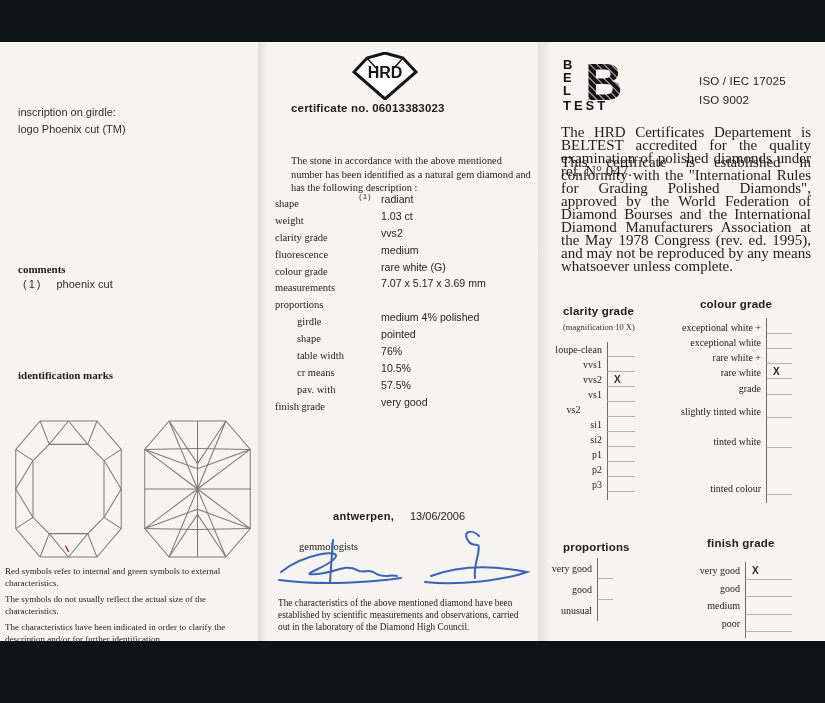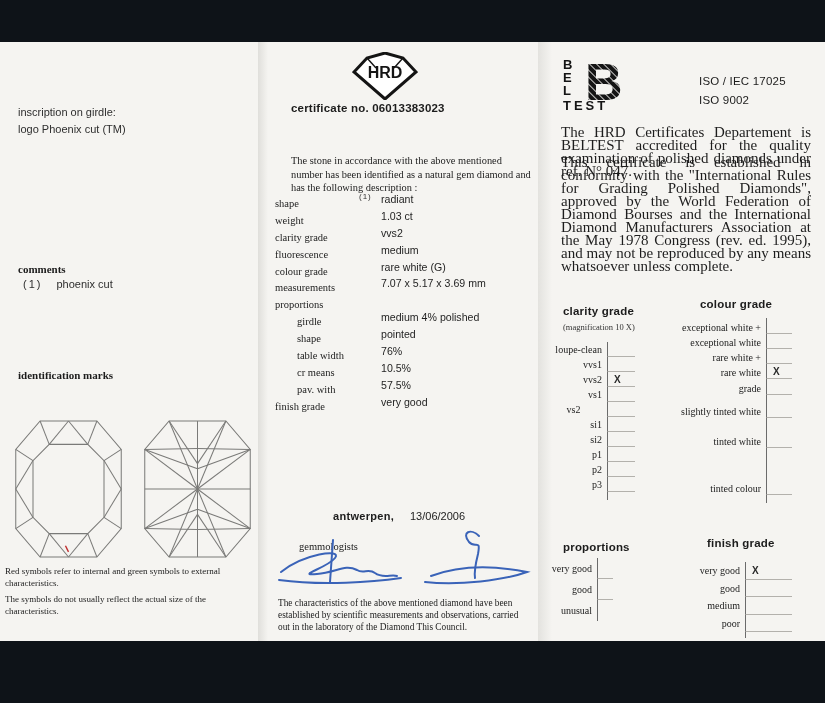--- a/index.html
+++ b/index.html
@@ -145,20 +145,21 @@
               <line x1="83" y1="3" x2="55" y2="45"></line>
             <line x1="27" y1="137" x2="55" y2="95"></line>
               <line x1="83" y1="137" x2="55" y2="95"></line>
           </g>
         </svg>
       </div>
 
       <div class="abs footnotes">
           <p>Red symbols refer to internal and green symbols to external characteristics.</p>
           <p>The symbols do not usually reflect the actual size of the characteristics.</p>
+          <p>The characteristics have been indicated in order to clarify the description and/or for further identification.</p>
         </div>
     </div>
 
     <div class="panel panel-mid">
       <svg class="abs hrd-logo" width="66" height="48" viewBox="0 0 66 48">
         <polygon points="33,1 51,6 64,20 33,47 2,20 15,6" fill="#fff" stroke="#141414" stroke-width="3"></polygon>
         <line x1="15" y1="6" x2="24" y2="16" stroke="#141414" stroke-width="1.4"></line>
         <line x1="51" y1="6" x2="42" y2="16" stroke="#141414" stroke-width="1.4"></line>
         <text x="33" y="26" text-anchor="middle" font-family="Liberation Sans,sans-serif" font-size="16" font-weight="bold" fill="#141414">HRD</text>
       </svg>
@@ -189,21 +190,21 @@
       <svg class="abs signatures" width="260" height="100" viewBox="0 0 260 100">
         <g fill="none" stroke="var(--signature-ink)" stroke-width="2" stroke-linecap="round">
           <path d="M8 44 C 30 26, 70 20, 62 30 C 54 40, 22 48, 44 46 C 64 44, 72 36, 84 42 C 90 46, 96 40, 102 45 C 110 51, 118 46, 124 48"></path>
           <path d="M6 52 C 50 58, 100 54, 128 50"></path>
           <path d="M60 12 L 57 54"></path>
           <path d="M206 8 C 198 0, 188 4, 196 14 C 202 21, 208 10, 205 26 C 202 38, 201 44, 202 50"></path>
           <path d="M158 48 C 190 36, 224 38, 254 44 C 232 52, 186 58, 152 54"></path>
         </g>
       </svg>
 
-      <div class="abs mid-footer">The characteristics of the above mentioned diamond have been established by scientific measurements and observations, carried out in the laboratory of the Diamond This Council.</div>
+      <div class="abs mid-footer">The characteristics of the above mentioned diamond have been established by scientific measurements and observations, carried out in the laboratory of the Diamond High Council.</div>
     </div>
 
     <div class="panel panel-right">
       <svg class="abs beltest-logo" width="104" height="58" viewBox="0 0 104 58">
         <defs>
           <pattern id="hatch" patternUnits="userSpaceOnUse" width="5" height="5" patternTransform="rotate(45)">
             <rect width="5" height="5" fill="#141414"></rect>
             <line x1="0" y1="0" x2="5" y2="0" stroke="#f5f4f1" stroke-width="1.6"></line>
           </pattern>
         </defs>

